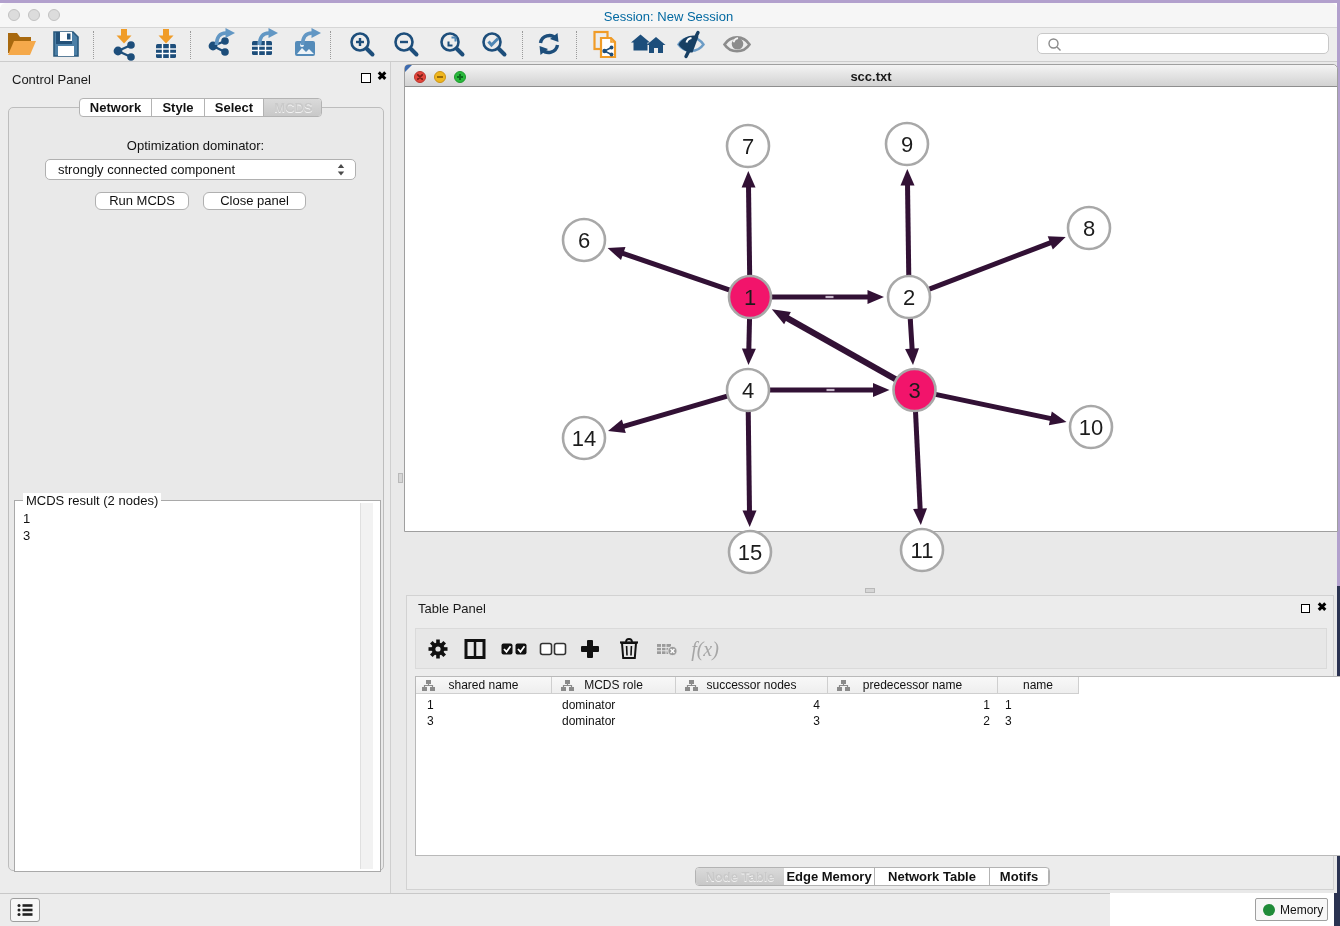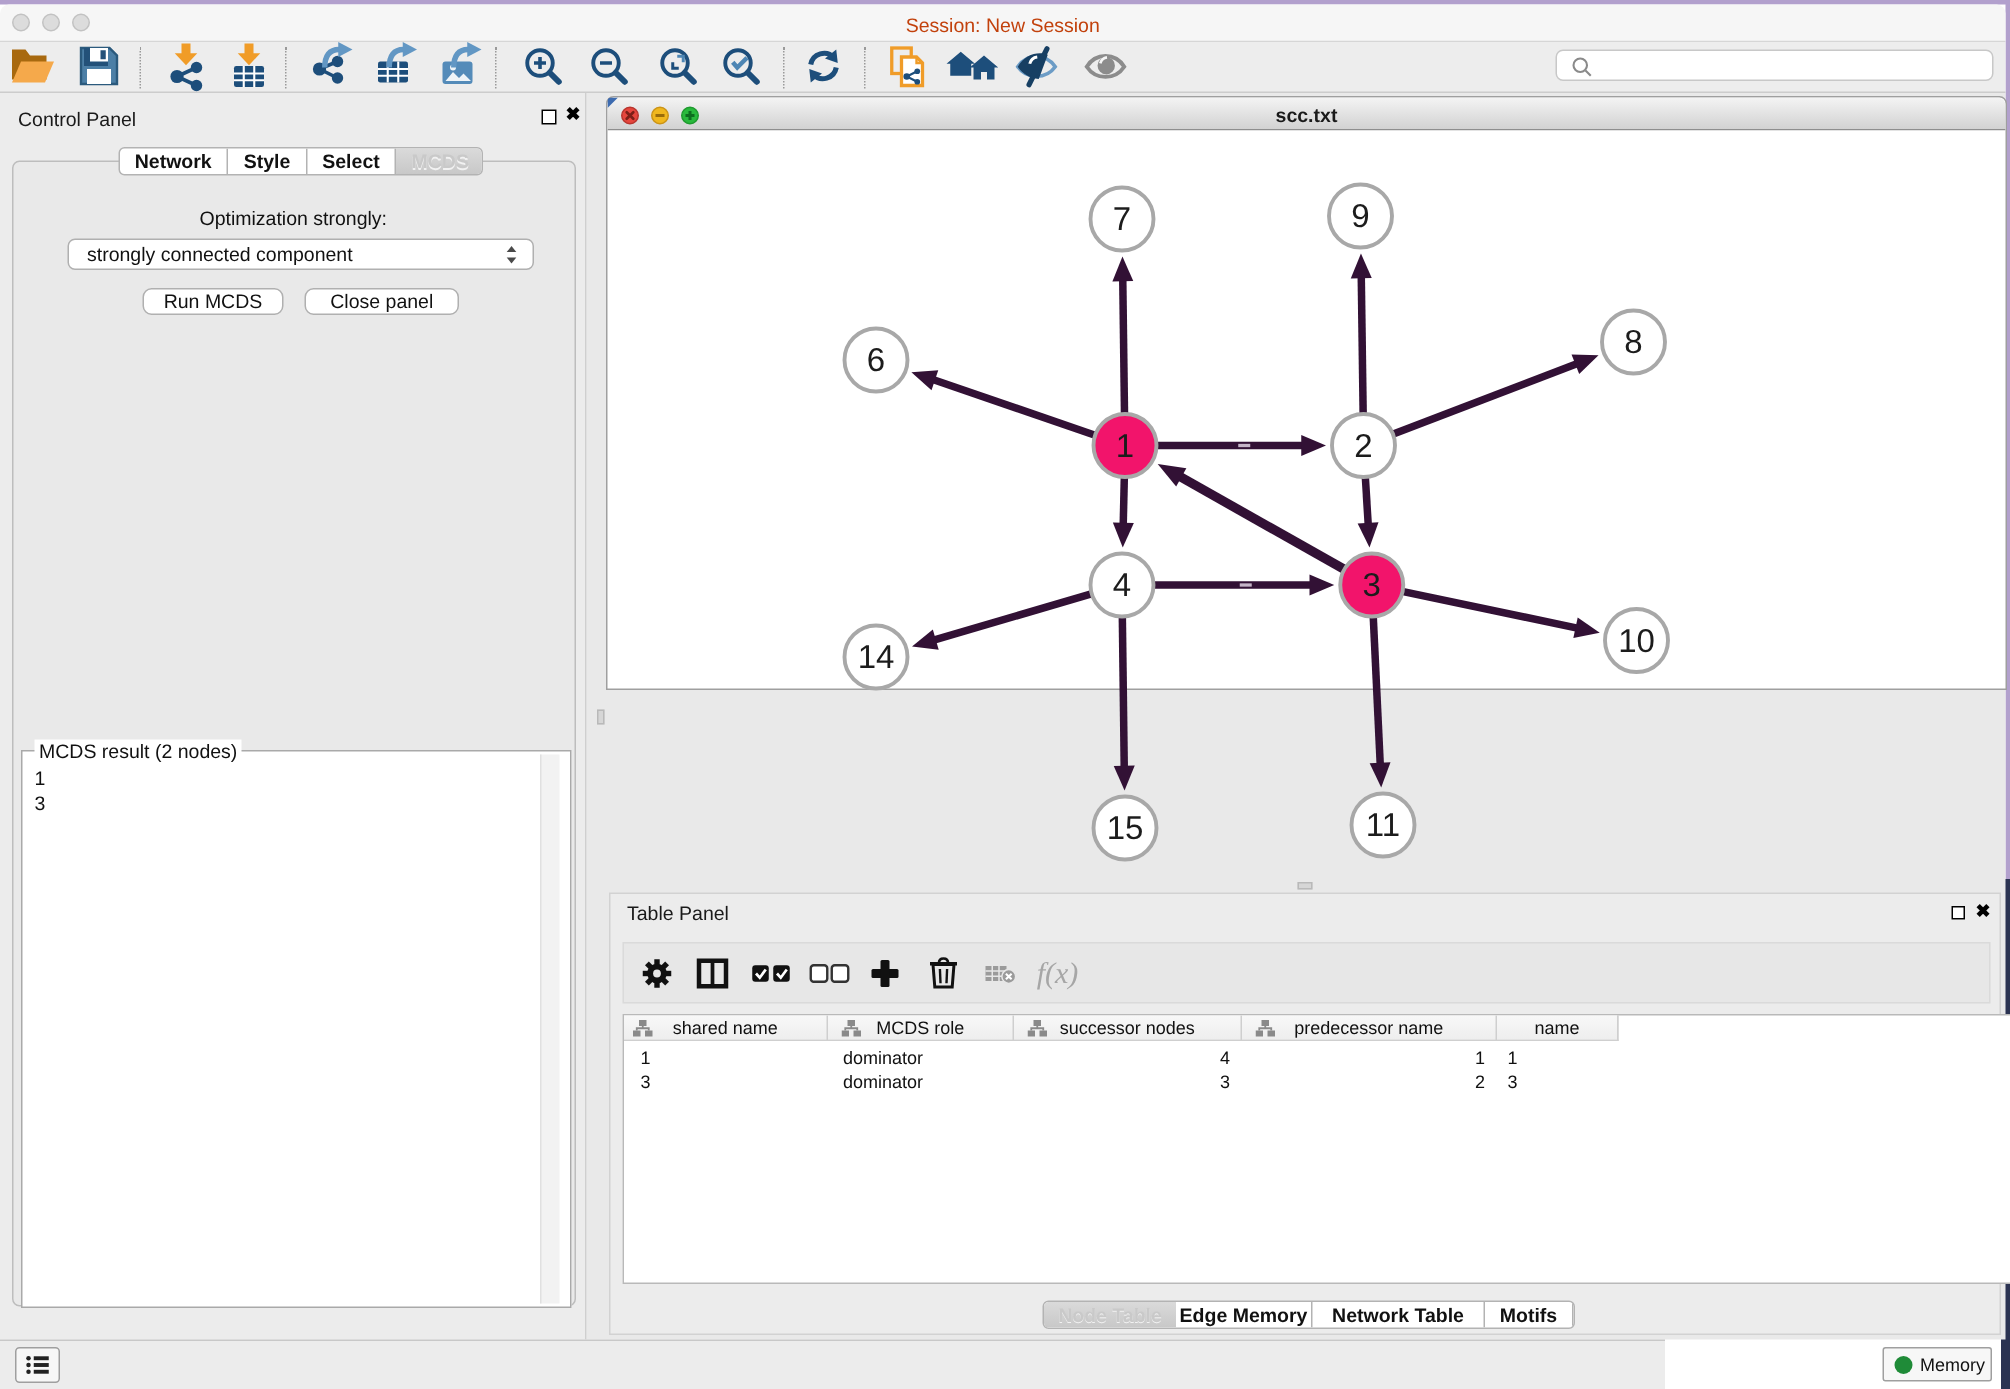--- a/index.html
+++ b/index.html
@@ -6,21 +6,21 @@
 html,body { width:1340px; height:926px; overflow:hidden; }
 body { font-family:"Liberation Sans", sans-serif; background:#ffffff; position:relative; }
 .abs { position:absolute; }
 
 
 #purpletop { left:0; top:0; width:1340px; height:3px; background:#b2a0cd; }
 #purpleright { left:1337px; top:0; width:3px; height:588px; background:#b2a0cd; }
 #navyright { left:1334px; top:586px; width:6px; height:340px; background:#2b3352; }
 #titlebar { left:0; top:3px; width:1337px; height:25px; background:#f6f6f6; border-bottom:1px solid #d6d6d6; border-radius:6px 6px 0 0; }
 .tl { position:absolute; top:6px; width:12px; height:12px; border-radius:50%; background:#dcdcdc; border:1px solid #c2c2c2; }
-#wtitle { position:absolute; top:6px; left:0; width:100%; text-align:center; font-size:13px; color:#c2410c; }
+#wtitle { position:absolute; top:6px; left:0; width:100%; text-align:center; font-size:13px; color:#0369a1; }
 
 
 #toolbar { left:0; top:28px; width:1337px; height:34px; background:#ededed; border-bottom:1px solid #cccccc; }
 .tsep { position:absolute; top:3px; height:28px; width:0; border-left:1px dotted #9a9a9a; }
 #searchbox { position:absolute; left:1037px; top:5px; width:292px; height:21px; background:#ffffff; border:1px solid #c8c8c8; border-radius:5px; }
 
 
 #cpanel { left:0; top:62px; width:391px; height:831px; background:#ececec; border-right:1px solid #cfcfcf;padding-left:17px; }
 #cptitle { position:absolute; left:12px; top:10px; font-size:13px; color:#1a1a1a; }
 #cpfloat { position:absolute; left:361px; top:11px; width:10px; height:10px; border:1.5px solid #000; background:#fff; }
@@ -30,21 +30,21 @@
 #cptabs .tab { flex:none; display:flex; align-items:center; justify-content:center; border-right:1px solid #b3b3b3; color:#111; }
 #cptabs .tab.sel { background:linear-gradient(#dadada,#c8c8c8); color:#c9c9c9; text-shadow:0 1px 0 #f2f2f2; border-right:none; }
 #optlabel { position:absolute; left:0; top:76px; width:391px; text-align:center; font-size:13px; color:#111; }
 #cpselect { position:absolute; left:45px; top:97px; width:311px; height:21px; background:#ffffff; border:1px solid #b0b0b0; border-radius:5px; font-size:13px; color:#111; line-height:19px; padding-left:12px; }
 .cpbtn { position:absolute; top:130px; height:18px; background:#ffffff; border:1px solid #b0b0b0; border-radius:6px; font-size:13px; color:#111; text-align:center; line-height:16px; }
 #mcdsbox { position:absolute; left:14px; top:438px; width:367px; height:372px; background:#ffffff; border:1px solid #a9a9a9; }
 #mcdslegend { position:absolute; left:8px; top:-8px; background:#ffffff; padding:0 3px; font-size:13px; color:#111; }
 #mcdsscroll { position:absolute; right:7px; top:2px; width:13px; height:366px; background:#f2f2f2; border-left:1px solid #e0e0e0; }
 
 
-#sccframe { left:404px; top:64px; width:934px; height:396px; background:#ffffff; border:1px solid #9f9f9f; border-radius:5px 5px 0 0;padding-left:40px; }
+#sccframe { left:404px; top:64px; width:934px; height:468px; background:#ffffff; border:1px solid #9f9f9f; border-radius:5px 5px 0 0;padding-left:40px; }
 #scctitle { position:absolute; left:0; top:0; width:100%; height:22px; background:linear-gradient(#f4f4f4,#d2d2d2); border-bottom:1px solid #8e8e8e; border-radius:5px 5px 0 0; }
 #scclabel { position:absolute; top:4px; width:100%; text-align:center; font-size:13px; font-weight:bold; color:#1a1a1a; }
 .ball { position:absolute; top:6px; width:12px; height:12px; border-radius:50%; }
 
 
 #tpanel { left:406px; top:595px; width:928px; height:295px; background:#ececec; border:1px solid #d2d2d2;text-decoration:underline; }
 #tptitle { position:absolute; left:11px; top:5px; font-size:13px; color:#1a1a1a; }
 #tpfloat { position:absolute; left:894px; top:8px; width:9px; height:9px; border:1.5px solid #000; background:#fff; }
 #tpx { position:absolute; left:910px; top:4px; font-size:12px; font-weight:900; color:#000; }
 #tptoolbar { position:absolute; left:8px; top:32px; width:912px; height:41px; background:#e7e7e7; border:1px solid #dadada; }
@@ -212,21 +212,21 @@
   <div id="cptitle">Control Panel</div>
   <div id="cpfloat"></div>
   <div id="cpx">✖</div>
   <div id="cpcontent"></div>
   <div id="cptabs">
     <div class="tab" style="width:72px;">Network</div>
     <div class="tab" style="width:53px;">Style</div>
     <div class="tab" style="width:59px;">Select</div>
     <div class="tab sel" style="width:59px;">MCDS</div>
   </div>
-  <div id="optlabel">Optimization strongly:</div>
+  <div id="optlabel">Optimization dominator:</div>
   <div id="cpselect">strongly connected component
     <svg width="10" height="14" style="position:absolute; right:9px; top:3px;">
       <path d="M1.8 5 L5 1 L8.2 5 Z" fill="#4a4a4a"></path>
       <path d="M1.8 8.6 L5 12.6 L8.2 8.6 Z" fill="#4a4a4a"></path>
     </svg>
   </div>
   <div class="cpbtn" style="left:95px; width:94px;">Run MCDS</div>
   <div class="cpbtn" style="left:203px; width:103px;">Close panel</div>
   <div id="mcdsbox">
     <div id="mcdslegend">MCDS result (2 nodes)</div>

